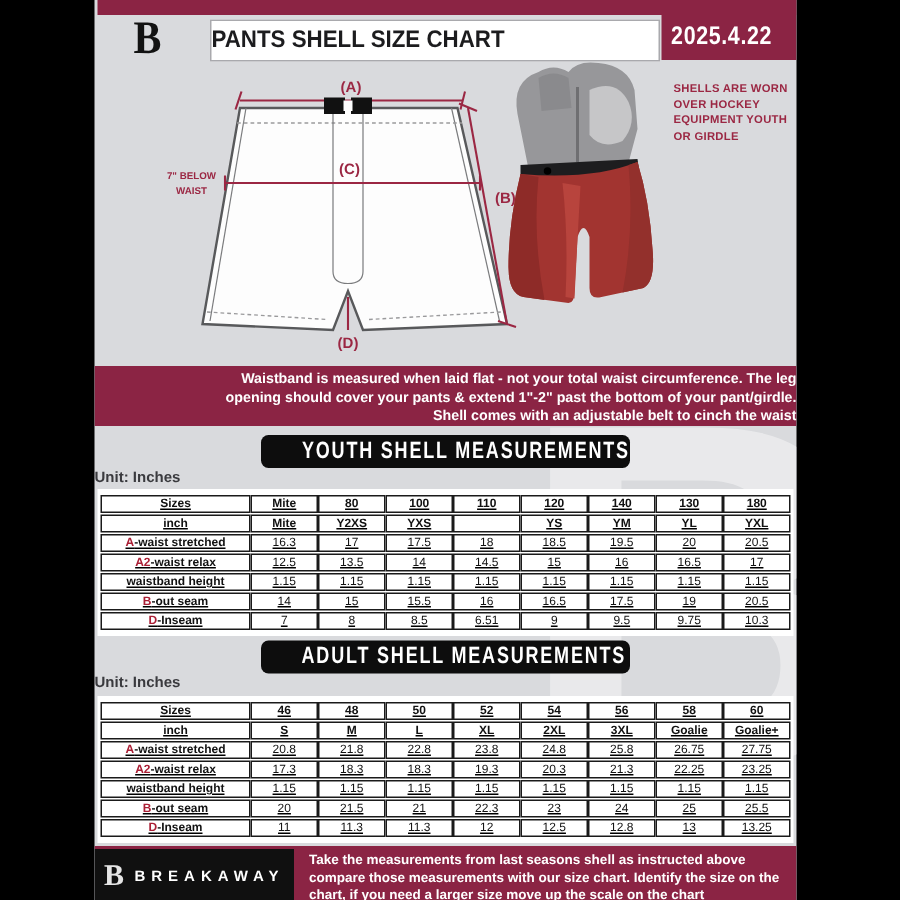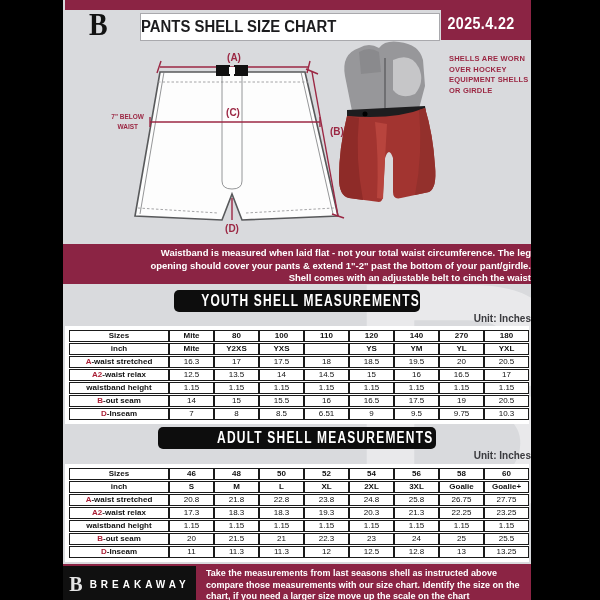--- a/index.html
+++ b/index.html
@@ -45,38 +45,38 @@
     color:#fff;text-align:right;font-size:9.5px;font-weight:bold;line-height:12.5px;
     padding-top:3px;box-sizing:border-box;z-index:2;
   }
   .black-banner{
     position:absolute;left:50%;transform:translateX(-50%);width:246px;height:22px;
     background:#0d0d0d;border-radius:5px;color:#fff;text-align:right;line-height:22px;
     font-size:15px;font-weight:bold;z-index:2;white-space:nowrap;
   }
   .black-banner span{display:inline-block;transform:scale(.8,1.05);letter-spacing:1.5px;}
   .unit{
-    position:absolute;left:0;width:100%;text-align:right;font-size:10px;color:#3a3a3e;
+    position:absolute;left:0;width:100%;text-align:left;font-size:10px;color:#3a3a3e;
     font-weight:bold;z-index:2;
   }
   .table-panel{
     position:absolute;left:2px;right:2px;height:98px;background:#fff;z-index:1;
-    display:flex;align-items:center;justify-content:flex-end;
+    display:flex;align-items:center;justify-content:center;text-decoration:underline;
   }
   table.meas{border-collapse:separate;border-spacing:0 1px;}
   table.meas td{
     border:1px solid #1a1a1a;background:#fff;height:10px;line-height:10px;
     font-size:8px;color:#111;text-align:center;padding:0 1px;
   }
   table.meas td.lbl{width:96px;font-weight:bold;}
   table.meas td.val{width:41px;}
   table.meas tr.hdr td{font-weight:bold;}
   table.meas .pfx{color:#aa1f35;font-weight:bold;}
   #youth-banner{top:290px;} #youth-unit{top:313px;} #youth-panel{top:326px;}
-  #adult-banner{top:427px;padding-left:32px;} #adult-unit{top:450px;} #adult-panel{top:464px;}
+  #adult-banner{top:427px;} #adult-unit{top:450px;} #adult-panel{top:464px;}
   .footer{
     position:absolute;left:0;top:564px;width:100%;height:36px;display:flex;z-index:2;
     border-top:2px solid #8b2444;
   }
   .footer-logo{
     width:133px;background:#101010;display:flex;align-items:center;justify-content:center;gap:7px;
   }
   .footer-logo .b{font-size:20px;font-weight:bold;color:#e5e5e5;font-family:"Liberation Serif",serif;}
   .footer-logo .brand{color:#fff;font-size:10px;font-weight:bold;letter-spacing:4px;}
   .footer-text{
@@ -154,21 +154,21 @@
 
       <path d="M12,78 Q4,110 4,140 Q4,158 14,160 L44,164 Q48,164 48,156 L50,120 Q54,108 58,120 L58,154 Q58,162 66,160 L94,154 Q102,150 100,128 Q98,96 90,70 Q60,82 12,78 Z" fill="#a23430"></path>
       <path d="M12,78 Q4,110 4,140 Q4,158 14,160 L28,162 Q20,120 24,80 Z" fill="#8e2b28"></path>
       <path d="M90,70 Q98,96 100,128 Q102,150 94,154 L80,157 Q88,116 84,72 Z" fill="#93302c"></path>
       <path d="M40,84 Q44,120 42,160 L48,161 Q50,120 52,86 Z" fill="#b8443d"></path>
     </svg>
 
     <div class="photo-caption">
       <div>SHELLS ARE WORN</div>
       <div>OVER HOCKEY</div>
-      <div>EQUIPMENT SHELLS</div>
+      <div>EQUIPMENT YOUTH</div>
       <div>OR GIRDLE</div>
     </div>
   </div>
 
   <div class="notice">
     <div>Waistband is measured when laid flat - not your total waist circumference. The leg</div>
     <div>opening should cover your pants &amp; extend 1"-2" past the bottom of your pant/girdle.</div>
     <div>Shell comes with an adjustable belt to cinch the waist</div>
   </div>
 
@@ -178,21 +178,21 @@
     <table class="meas">
         <tbody id="youth-tbody">
           <tr class="hdr">
             <td class="lbl">Sizes</td>
             <td class="val">Mite</td>
             <td class="val">80</td>
             <td class="val">100</td>
             <td class="val">110</td>
             <td class="val">120</td>
             <td class="val">140</td>
-            <td class="val">270</td>
+            <td class="val">130</td>
             <td class="val">180</td>
           </tr>
           <tr class="hdr">
             <td class="lbl">inch</td>
             <td class="val">Mite</td>
             <td class="val">Y2XS</td>
             <td class="val">YXS</td>
             <td class="val"></td>
             <td class="val">YS</td>
             <td class="val">YM</td>

